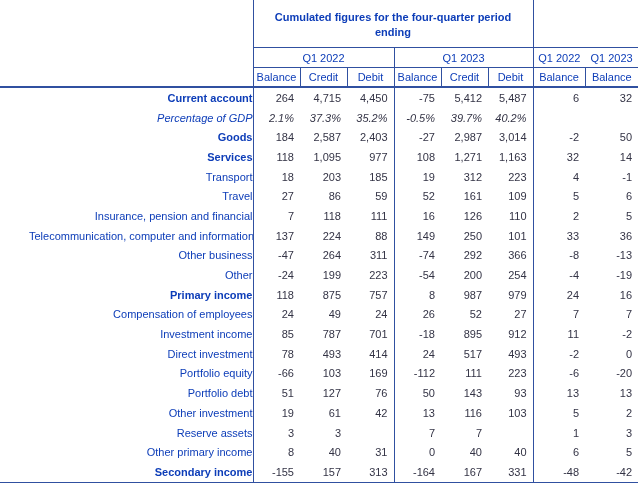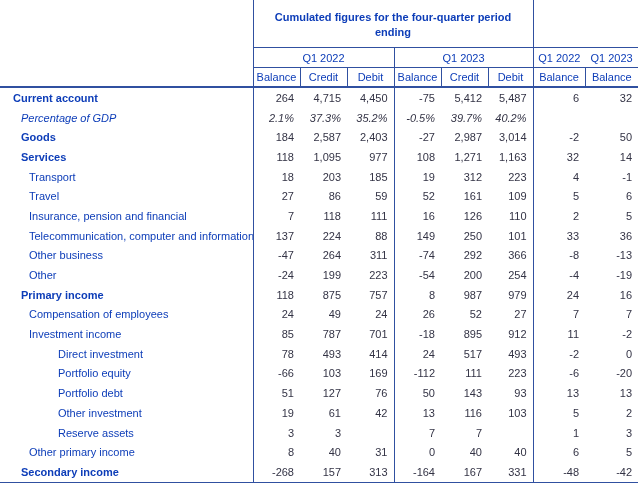--- a/index.html
+++ b/index.html
@@ -18,21 +18,21 @@
   }
   td{font-size:11px;overflow:hidden;white-space:nowrap;vertical-align:middle;}
   .vl{border-left:1px solid var(--bord);}
   thead td{color:var(--blue);text-align:center;}
   tr.h1 td{height:45px;}
   td.title-cell{font-weight:bold;line-height:15px;padding:2px 14px 0 14px;white-space:normal;margin-top:6px;}
   tr.h2 td{height:17px;border-top:1px solid var(--bord);font-weight:normal;}
   tr.h3 td{height:16px;border-top:1px solid var(--bord);border-bottom:2px solid var(--bord);}
   td.label-head{border-bottom:2px solid var(--bord);}
   tbody td{height:19.7px;color:var(--num);text-align:right;padding:0 6px 0 0;}
-  tbody td.label{color:var(--blue);text-align:left;padding-right:0;}
+  tbody td.label{color:var(--blue);text-align:right;padding-right:0;}
   .lvl0{padding-left:13px;}
   .lvl1{padding-left:21px;}
   .lvl2{padding-left:29px;}
   .lvl3{padding-left:58px;}
   .bold{font-weight:bold;}
   .italic{font-style:italic;}
   tbody tr:last-child td{border-bottom:2px solid var(--bord);}
 </style>
 </head>
 <body>
@@ -277,21 +277,21 @@
         <td class="">40</td>
         <td class="">31</td>
         <td class="vl">0</td>
         <td class="">40</td>
         <td class="">40</td>
         <td class="vl">6</td>
         <td class="">5</td>
       </tr>
       <tr>
         <td class="label lvl1 bold">Secondary income</td>
-        <td class="vl">-268</td>
+        <td class="vl">-155</td>
         <td class="">157</td>
         <td class="">313</td>
         <td class="vl">-164</td>
         <td class="">167</td>
         <td class="">331</td>
         <td class="vl">-48</td>
         <td class="">-42</td>
       </tr>
     </tbody>
 </table>

